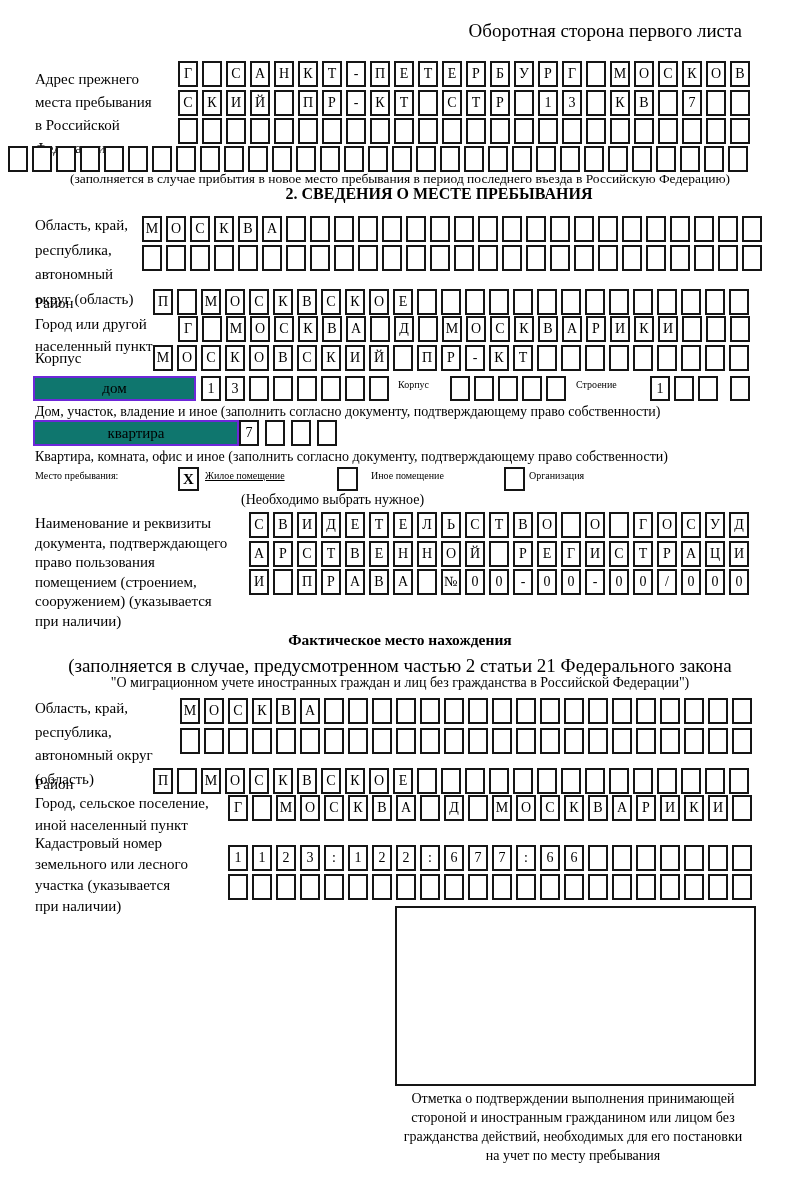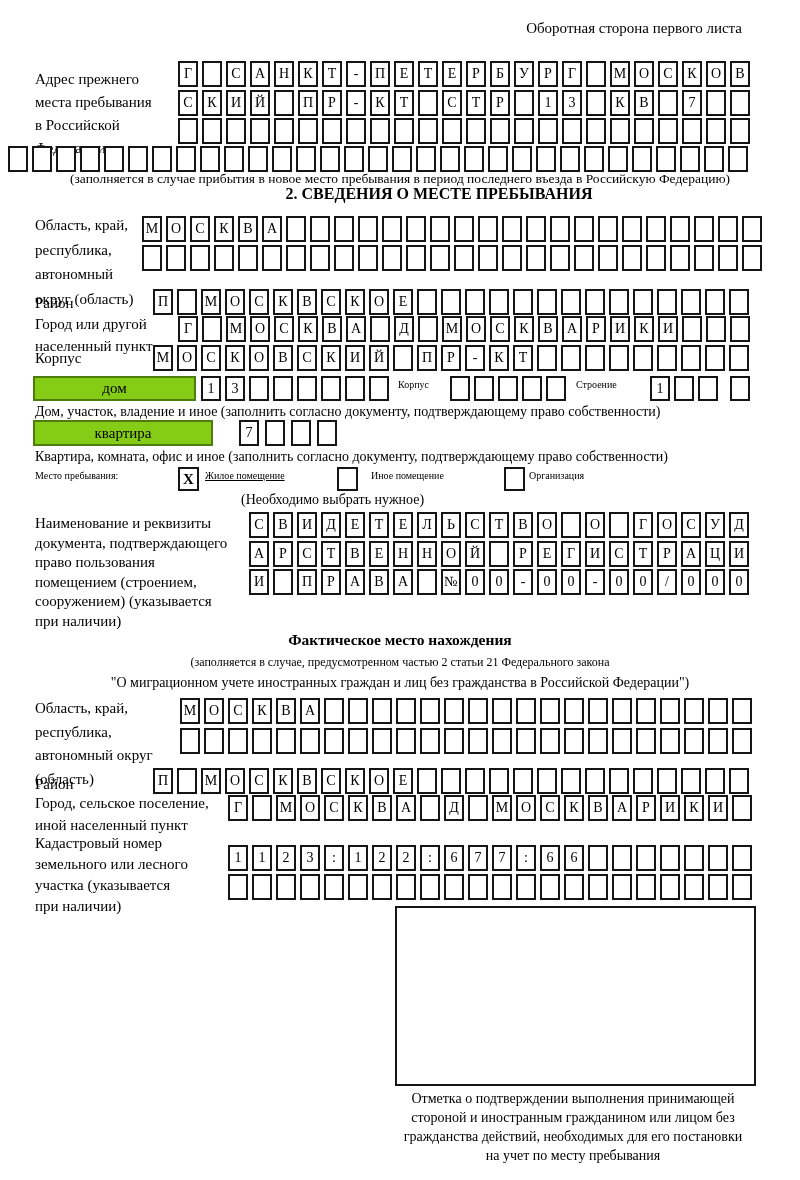--- a/index.html
+++ b/index.html
@@ -15,39 +15,39 @@
   .boxrow { position:absolute; display:flex; gap:4px; }
   .cbox {
     box-sizing:border-box; flex:0 0 auto;
     width:20px; height:26px; border:2px solid #151515; background:#fff;
     font-size:14px; line-height:22px; text-align:center;
   }
   .h25 .cbox { height:25px; line-height:21px; }
   .gap6 { gap:6px; }
   .lastgap .cbox:last-child { margin-left:8px; }
   .widebox {
-    position:absolute; box-sizing:border-box; border:2px solid #4d7c0f;
-    text-align:center; font-size:15px; background:#84cc16;
+    position:absolute; box-sizing:border-box; border:2px solid #6d28d9;
+    text-align:center; font-size:15px; background:#0f766e;
   }
   .chk {
     position:absolute; box-sizing:border-box; width:21px; height:24px;
     border:2px solid #151515; text-align:center; font-size:15px; line-height:20px;
     font-weight:bold; background:#fff;
   }
   .stamp { position:absolute; border:2px solid #151515; background:#fff; }
   .marknote {
     position:absolute; left:351px; top:1089px; width:444px;
     text-align:center; font-size:14px; line-height:19px; white-space:pre-line;
   }
   .inline-lbl { position:absolute; font-size:10px; }
 </style>
 </head>
 <body>
 
-<div class="cap" style="top:20px; right:58px; font-size:15px;">Оборотная сторона первого листа</div>
+<div class="cap" style="top:20px; right:58px; font-size:19px;">Оборотная сторона первого листа</div>
 
 <div class="lbl" style="left:35px; top:68px; width:150px;">Адрес прежнего
 места пребывания
 в Российской
 Федерации</div>
 <div class="boxrow" style="left:178px; top:61px;">
     <span class="cbox">Г</span>
     <span class="cbox"></span>
     <span class="cbox">С</span>
     <span class="cbox">А</span>
@@ -330,21 +330,21 @@
   </div>
 <div class="inline-lbl" style="left:576px; top:379px;">Строение</div>
 <div class="boxrow h25 lastgap" style="left:650px; top:376px;">
     <span class="cbox">1</span>
     <span class="cbox"></span>
     <span class="cbox"></span>
     <span class="cbox"></span>
   </div>
 <div class="cap" style="left:35px; top:404px;">Дом, участок, владение и иное (заполнить согласно документу, подтверждающему право собственности)</div>
 
-<div class="widebox" style="left:33px; top:420px; width:180px; height:26px; line-height:22px;">квартира</div>
+<div class="widebox" style="left:33px; top:420px; width:206px; height:26px; line-height:22px;">квартира</div>
 <div class="boxrow gap6" style="left:239px; top:420px;">
     <span class="cbox">7</span>
     <span class="cbox"></span>
     <span class="cbox"></span>
     <span class="cbox"></span>
   </div>
 <div class="cap" style="left:35px; top:449px;">Квартира, комната, офис и иное (заполнить согласно документу, подтверждающему право собственности)</div>
 
 <div class="inline-lbl" style="left:35px; top:470px;">Место пребывания:</div>
 <div class="chk" style="left:178px; top:467px;">X</div>
@@ -425,21 +425,21 @@
     <span class="cbox">-</span>
     <span class="cbox">0</span>
     <span class="cbox">0</span>
     <span class="cbox">/</span>
     <span class="cbox">0</span>
     <span class="cbox">0</span>
     <span class="cbox">0</span>
   </div>
 
 <div class="center head" style="top:631px; font-size:15.5px;">Фактическое место нахождения</div>
-<div class="center" style="top:655px; font-size:12px;">(заполняется в случае, предусмотренном частью 2 статьи 21 Федерального закона</div>
+<div class="center" style="top:655px; font-size:19px;">(заполняется в случае, предусмотренном частью 2 статьи 21 Федерального закона</div>
 <div class="center" style="top:675px; font-size:14px;">"О миграционном учете иностранных граждан и лиц без гражданства в Российской Федерации")</div>
 
 <div class="lbl" style="left:35px; top:697px; line-height:23.5px;">Область, край,
 республика,
 автономный округ
 (область)</div>
 <div class="boxrow" style="left:180px; top:698px;">
     <span class="cbox">М</span>
     <span class="cbox">О</span>
     <span class="cbox">С</span>

